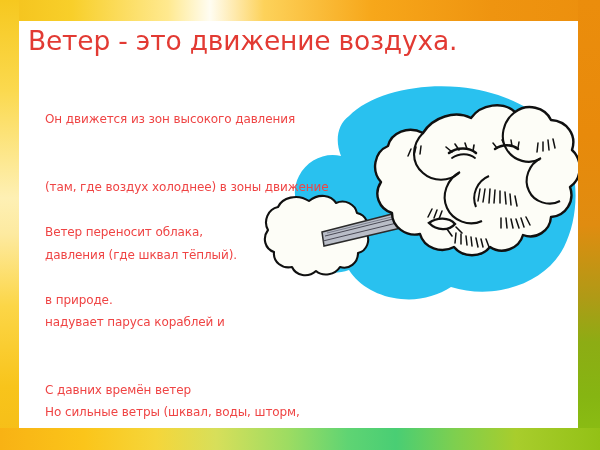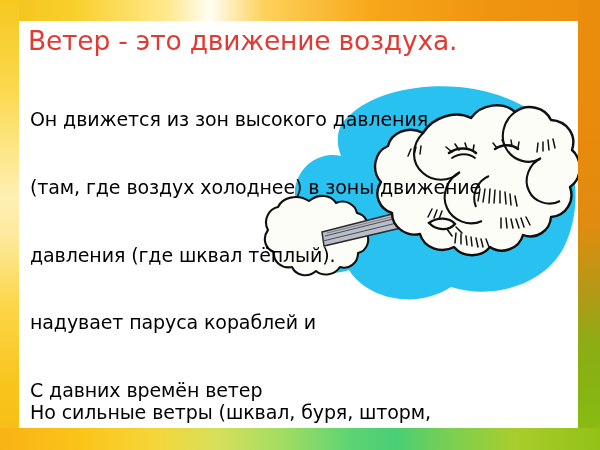--- a/index.html
+++ b/index.html
@@ -119,24 +119,24 @@
     top: 4px;
     font-size: 26.5px;
     font-weight: 400;
     color: #e23a33;
     letter-spacing: -0.2px;
     white-space: nowrap;
   }
 
   .body-block {
     position: absolute;
-    left: 11px;
-    font-size: 19px;
+    left: 26px;
+    font-size: 12px;
     line-height: 22.6px;
-    color: #000000;
+    color: #ef4444;
     white-space: pre;
     letter-spacing: -0.1px;
   }
   #para-1 { top: 42px; }
   #para-2 { top: 155px; }
   #para-3 { top: 245px; }
   #para-4 { top: 335px; }
 
   .para-line { display: block; }
 </style>
@@ -238,29 +238,31 @@
 
       <div class="slide-title">Ветер - это движение воздуха.</div>
 
       <div class="body-block" id="para-1">
         <span class="para-line">Он движется из зон высокого давления</span>
         <span class="para-line">(там, где воздух холоднее) в зоны движение</span>
         <span class="para-line">давления (где шквал тёплый).</span>
       </div>
 
       <div class="body-block" id="para-2">
+        <span class="para-line">Ветер переносит облака,</span>
+        <span class="para-line">в природе.</span>
       </div>
 
       <div class="body-block" id="para-3">
         <span class="para-line">надувает паруса кораблей и</span>
         <span class="para-line">С давних времён ветер</span>
         
       </div>
 
       <div class="body-block" id="para-4">
-        <span class="para-line">Но сильные ветры (шквал, буря, шторм,</span>
+        <span class="para-line">Но сильные ветры (шквал, воды, шторм,</span>
         
         
       </div>
 
     </div>
   </div>
 </div>
 
 </body></html>

